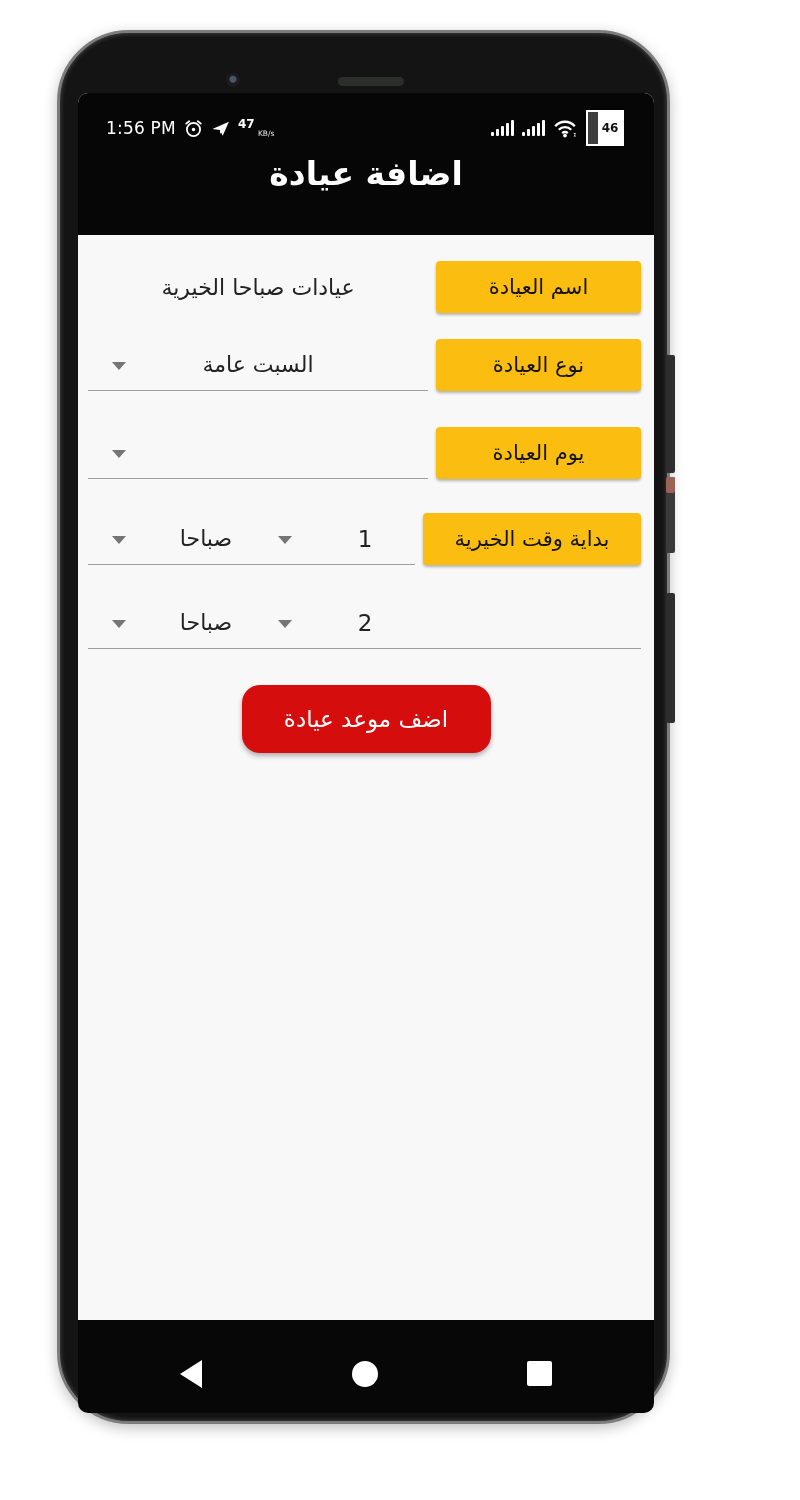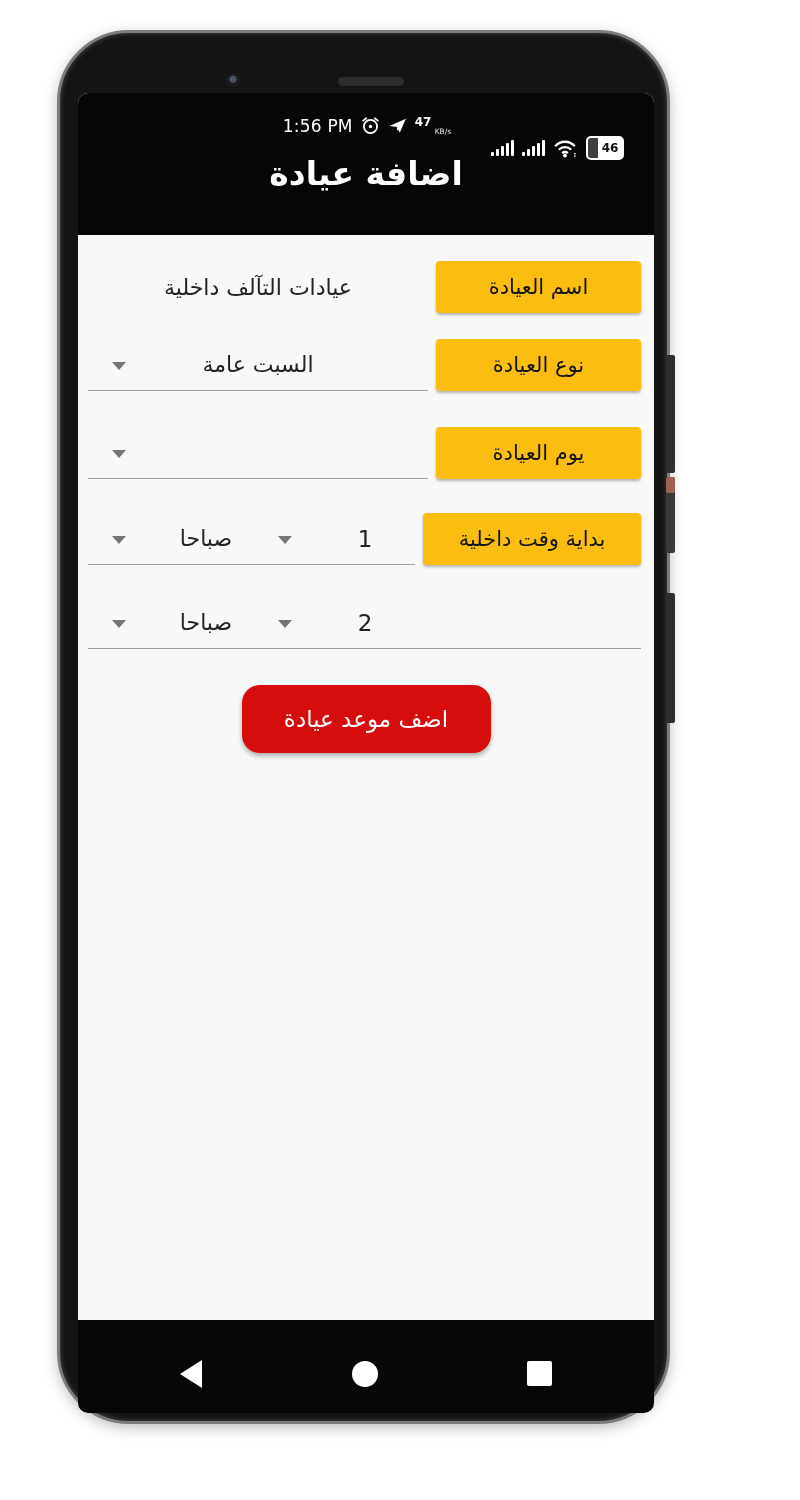--- a/index.html
+++ b/index.html
@@ -23,35 +23,35 @@
   .camera-dot{position:absolute;left:166px;top:40px;width:14px;height:14px;border-radius:50%;
     background:radial-gradient(circle at 50% 45%, #4a5668 0 3px, #1c1c1c 4px);}
   .speaker-slot{position:absolute;left:278px;top:44px;width:66px;height:9px;border-radius:5px;background:#2c2e2c;}
   
   .screen{
     position:absolute;left:18px;top:60px;width:576px;height:1320px;
     border-radius:10px;overflow:hidden;background:#F8F8F8;
   }
   
   .app-header{background:#060606;height:142px;color:#fff;}
-  .status-bar{display:flex;align-items:center;padding:22px 26px 0 28px;height:26px;flex-direction:column;}
+  .status-bar{display:flex;align-items:center;padding:22px 26px 0 28px;height:26px;}
   .sb-left{display:flex;align-items:center;gap:7px;}
   .sb-time{font-size:17px;letter-spacing:.2px;}
   .sb-right{margin-left:auto;display:flex;align-items:center;gap:8px;}
   .net-stack{display:flex;flex-direction:column;line-height:1;margin-left:1px;}
   .net-speed{font-size:12px;font-weight:bold;}
   .net-unit{font-size:7.5px;opacity:.9;padding-left:20px;}
   .sig{display:flex;align-items:flex-end;gap:2px;height:16px;}
   .sig i{display:block;width:3px;background:#fff;border-radius:1px;}
   .sig i:nth-child(1){height:4px;}
   .sig i:nth-child(2){height:7px;}
   .sig i:nth-child(3){height:10px;}
   .sig i:nth-child(4){height:13px;}
   .sig i:nth-child(5){height:16px;}
-  .battery{position:relative;width:38px;height:24px;border:2px solid #fff;border-radius:5px;
+  .battery{position:relative;width:38px;height:36px;border:2px solid #fff;border-radius:0;
     background:#fff;box-sizing:border-box;display:flex;overflow:hidden;}
   .battery .fill{width:30%;height:100%;background:#3f3f3f;}
   .battery .pct{flex:1;display:flex;align-items:center;justify-content:center;
     color:#111;font-size:12px;font-weight:bold;line-height:1;}
   .battery::after{content:"";position:absolute;right:-7px;top:5px;width:3px;height:8px;background:#fff;border-radius:1px;}
   .batt-wrap{position:relative;margin-right:4px;}
   .app-title{color:#fff;text-align:center;font-size:33px;font-weight:600;margin-top:13px;direction:rtl;}
   
   .content{background:#F8F8F8;height:1085px;box-sizing:border-box;padding-top:26px;}
   .row{display:flex;height:52px;margin:0 13px 0 10px;}
@@ -154,21 +154,21 @@
           </span>
         </div>
       </div>
       <div class="app-title">اضافة عيادة</div>
     </div>
 
     <div class="content">
 
       <div class="row mb26">
         <div class="field">
-          <span class="val">عيادات التآلف داخلية</span>
+          <span class="val">عيادات صباحا الخيرية</span>
         </div>
         <div class="chip">اسم العيادة</div>
       </div>
 
       <div class="row mb36">
         <div class="field underline">
           <span class="caret edge"></span>
           <span class="val">السبت عامة</span>
         </div>
         <div class="chip">نوع العيادة</div>
@@ -181,21 +181,21 @@
         <div class="chip">يوم العيادة</div>
       </div>
 
       <div class="row mb32">
         <div class="field underline">
           <span class="caret edge"></span>
           <span class="tf-period">صباحا</span>
           <span class="caret mid"></span>
           <span class="tf-hour">1</span>
         </div>
-        <div class="chip wide">بداية وقت داخلية</div>
+        <div class="chip wide">بداية وقت الخيرية</div>
       </div>
 
       <div class="row mb36">
         <div class="field underline">
           <span class="caret edge"></span>
           <span class="tf-period">صباحا</span>
           <span class="caret mid"></span>
           <span class="tf-hour">2</span>
         </div>
       </div>

